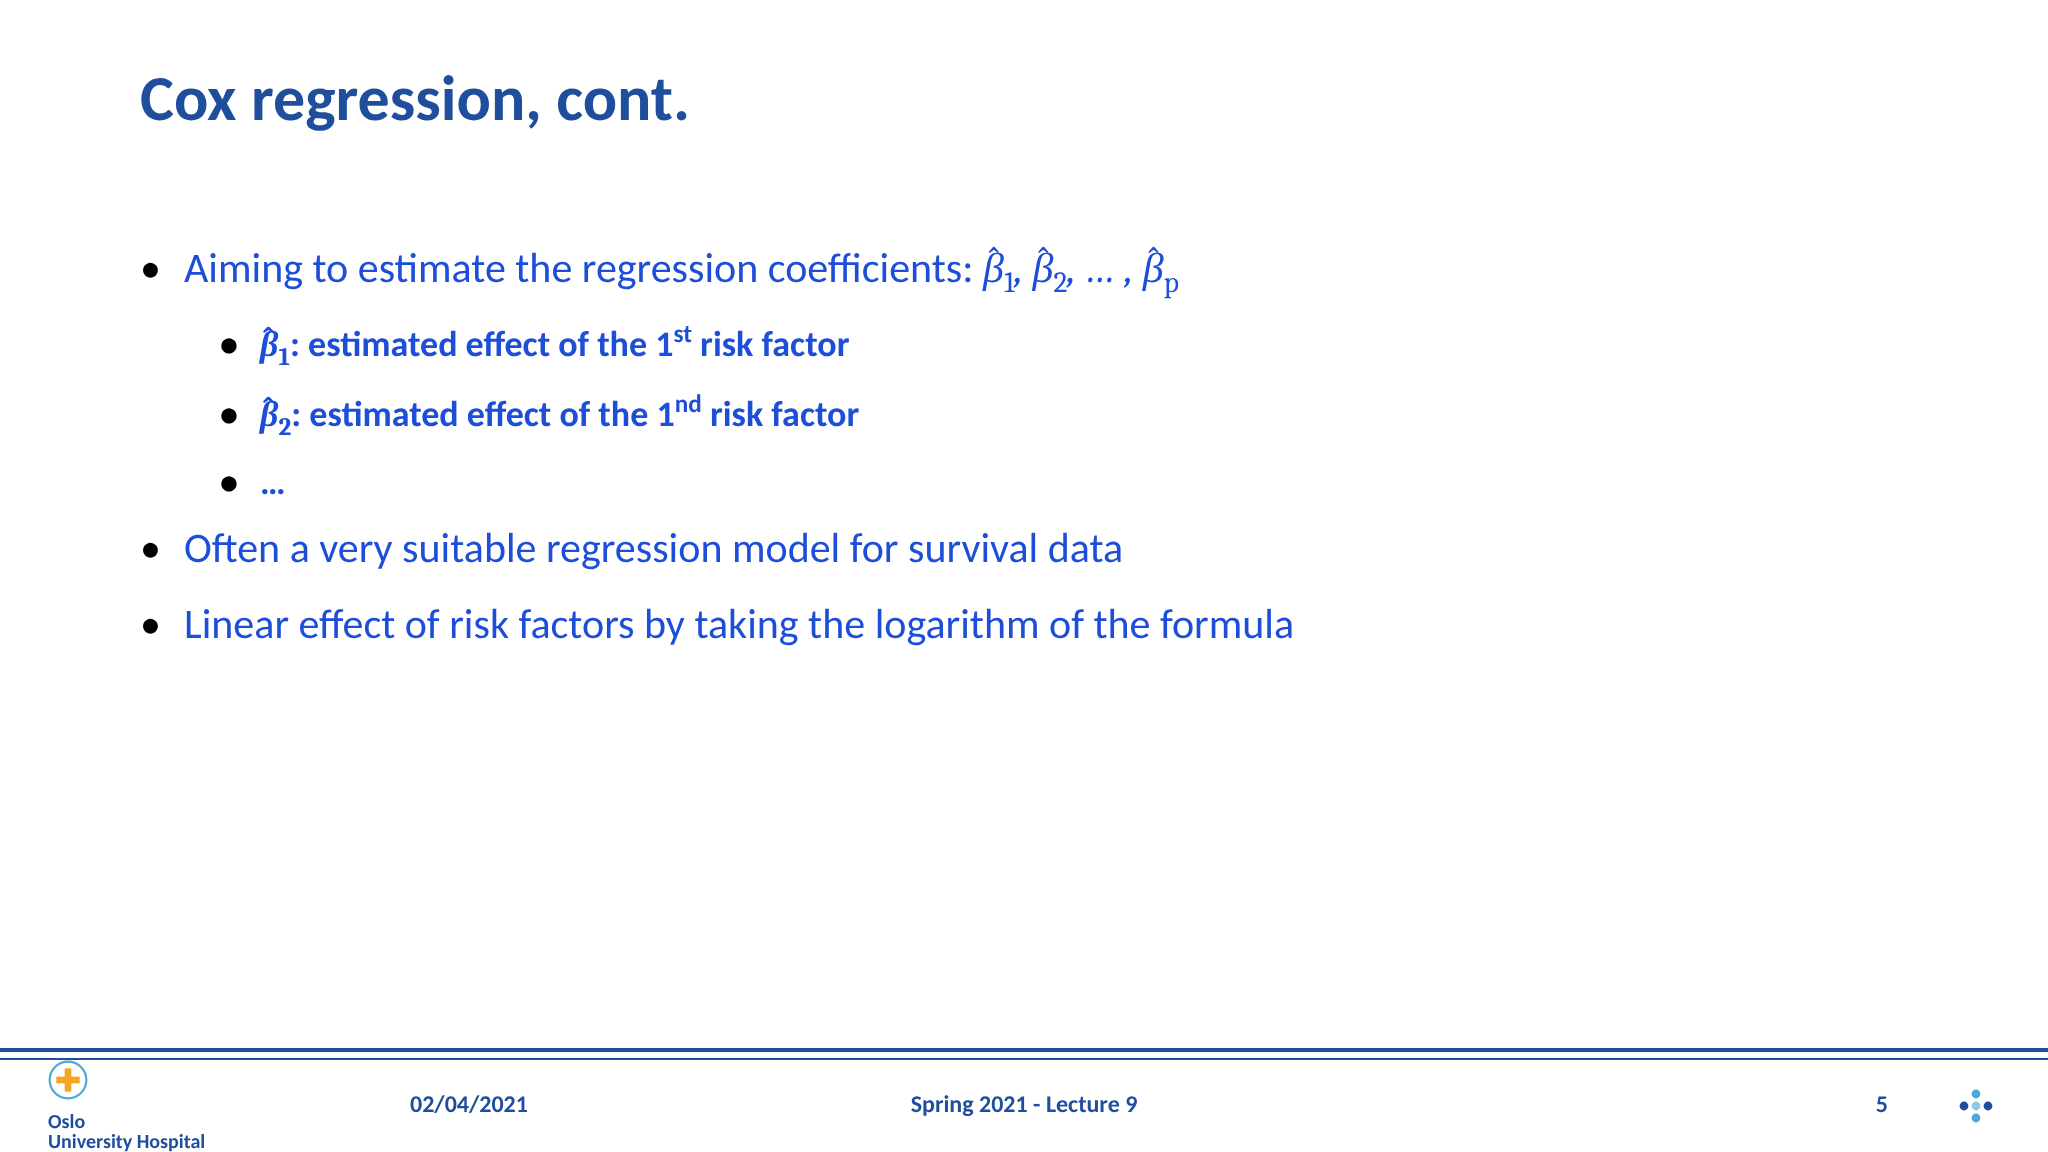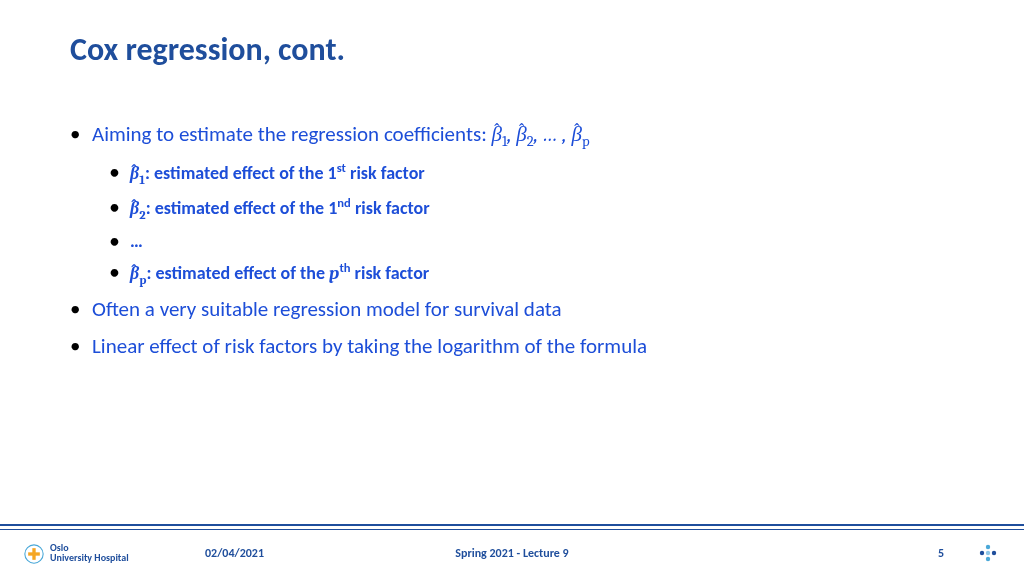--- a/index.html
+++ b/index.html
@@ -81,23 +81,24 @@
     width: 100%;
     height: 46px;
     display: flex;
     align-items: center;
     font-size: 12px;
     font-weight: bold;
     color: #1f4e9c;
   }
   .footer-logo {
     display: flex;
-    align-items: flex-end;
+    align-items: flex-start;
     margin-left: 24px;
     gap: 6px;
+    flex-direction: column;
   }
   .footer-logo-mark {
     width: 20px;
     height: 20px;
     display: flex;
     align-items: center;
     justify-content: center;
   }
   .footer-logo-text {
     font-size: 10px;
@@ -131,23 +132,20 @@
     <div class="bullet-l2">
       <span class="math"><span class="hat">β</span><sub>1</sub></span><span>: estimated effect of the 1</span><sup>st</sup><span> risk factor</span>
     </div>
 
     <div class="bullet-l2">
       <span class="math"><span class="hat">β</span><sub>2</sub></span><span>: estimated effect of the 1</span><sup>nd</sup><span> risk factor</span>
     </div>
 
     <div class="bullet-l2">…</div>
 
-    <div class="bullet-l2">
-      <span class="math"><span class="hat">β</span><sub>p</sub></span><span>: estimated effect of the </span><span class="math">p</span><sup>th</sup><span> risk factor</span>
-    </div>
 
     <div class="bullet-l1">Often a very suitable regression model for survival data</div>
 
     <div class="bullet-l1">Linear effect of risk factors by taking the logarithm of the formula</div>
 
 
   </div>
 
   <div class="footer-rule"></div>
 

